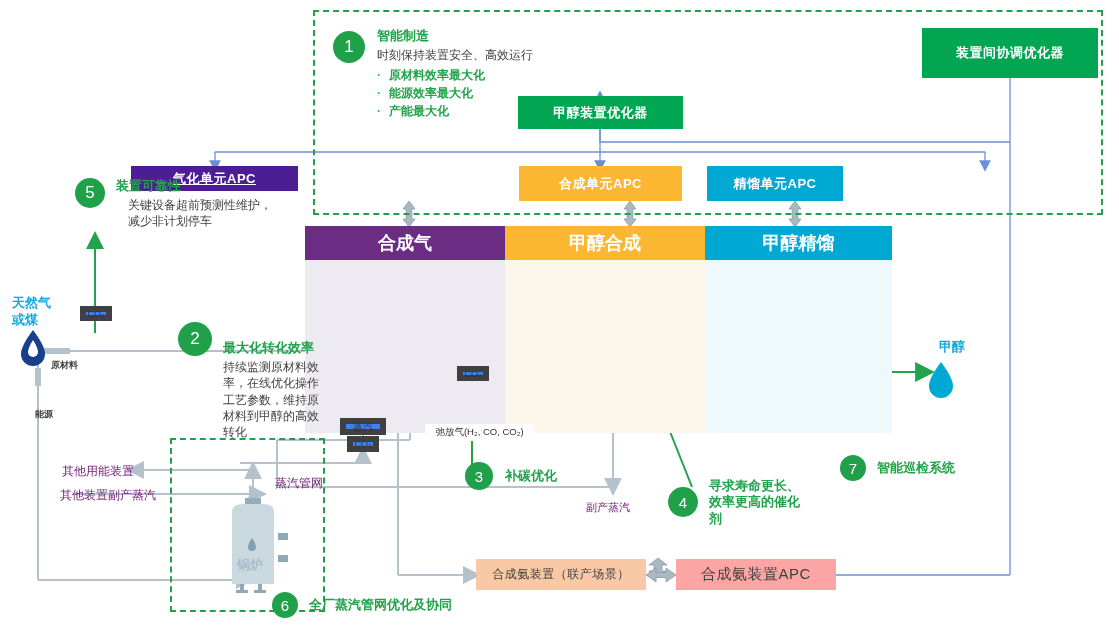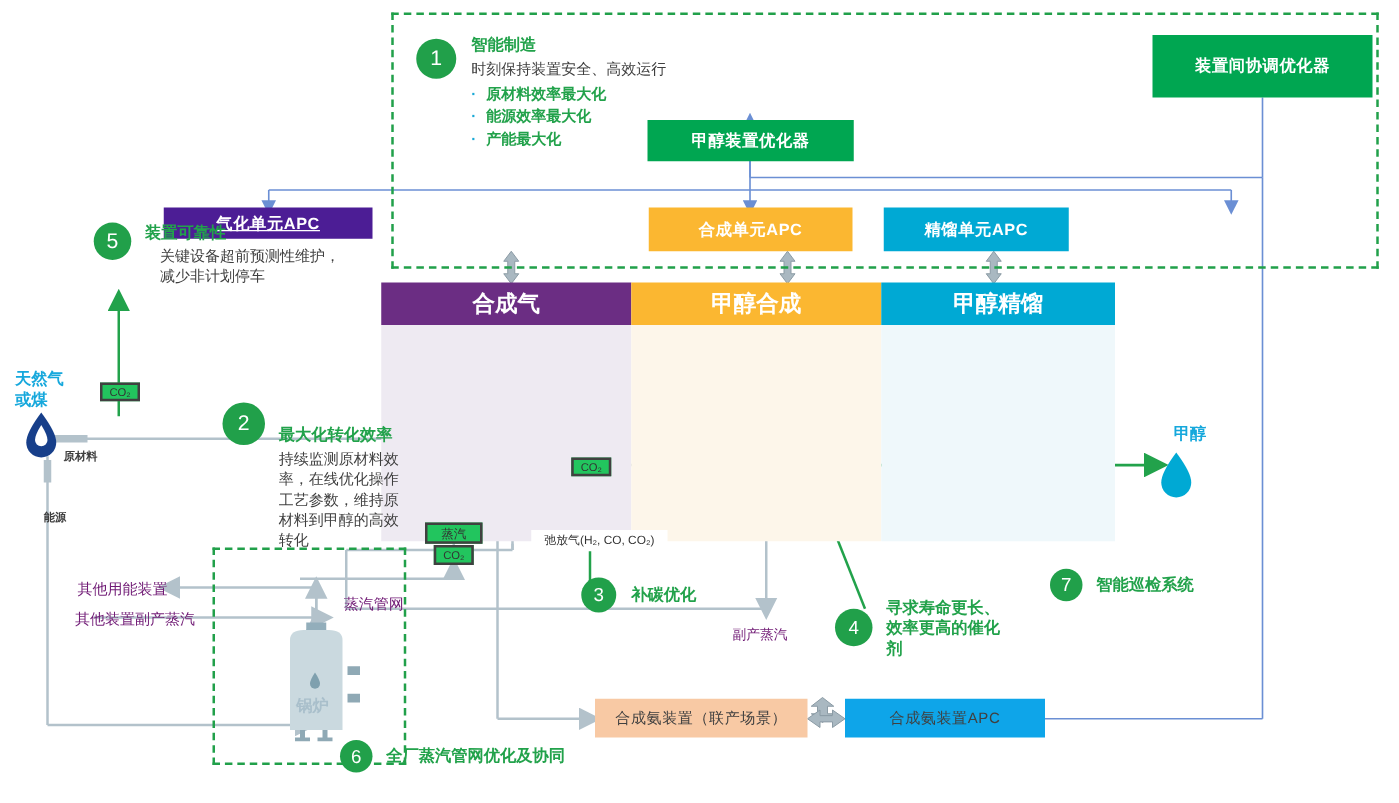--- a/index.html
+++ b/index.html
@@ -43,21 +43,21 @@
   .gtitle { color: #22a24b; font-weight: bold; font-size: 13px; line-height: 1.25; }
   .gbody  { color: #3f3f3f; font-size: 12px; line-height: 1.35; }
   .gbullet{ color: #22a24b; font-weight: bold; font-size: 12px; line-height: 1.5; }
   .bullet-dot { color: #19a9d6; margin-right: 8px; font-weight: bold; }
   .cyanlbl { color: #16a8dc; font-weight: bold; font-size: 13px; line-height: 1.3; }
   .greylbl { color: #701a75; font-size: 12px; }
   .tinylbl { color: #3f3f3f; font-size: 9px; }
 
   
   .tag {
-    background:#22c55e; border:2px solid #404040; color:#333;
+    background:#3b82f6; border:6px solid #404040; color:#333;
     font-size:9px; display:flex; align-items:center; justify-content:center;
     white-space:nowrap;
   }
   .tag.big { font-size: 10px; }
 
   
   .lane-head {
     font-weight:bold; color:#fff; font-size:18px;
     display:flex; align-items:center; justify-content:center;
   }
@@ -291,21 +291,21 @@
   <div class="abs box" style="left:518px; top:96px; width:165px; height:33px; background:#00a651;">
     <span>甲醇装置优化器</span>
   </div>
 
   <div class="abs box" style="left:131px; top:166px; width:167px; height:25px; background:#4c1d95;text-decoration:underline;">
     <span>气化单元APC</span>
   </div>
   <div class="abs box" style="left:519px; top:166px; width:163px; height:35px; background:#fbb731;">
     <span>合成单元APC</span>
   </div>
-  <div class="abs box" style="left:707px; top:166px; width:148px; height:35px; background:#00a9d4;">
+  <div class="abs box" style="left:707px; top:166px; width:136px; height:35px; background:#00a9d4;">
     <span>精馏单元APC</span>
   </div>
 
   <div class="abs" style="left:305px; top:226px; width:200px; height:207px;">
     <div class="lane-head" style="height:34px; background:#6b2d83;">
       <span>合成气</span>
     </div>
     <div class="lane-body" style="height:173px; background:#eeeaf2;"></div>
   </div>
 
@@ -388,17 +388,17 @@
   <div class="abs greylbl" style="left:586px; top:500px; font-size:11px;">副产蒸汽</div>
 
   <div class="abs greylbl" style="left:62px; top:463px;">其他用能装置</div>
   <div class="abs greylbl" style="left:60px; top:487px;">其他装置副产蒸汽</div>
   <div class="abs greylbl" style="left:275px; top:475px;">蒸汽管网</div>
   <div class="abs" style="left:237px; top:556px; color:#a9bfcb; font-size:13px; font-weight:bold;">锅炉</div>
 
   <div class="abs box plain" style="left:476px; top:559px; width:170px; height:31px; background:#f8c9a4; font-size:12px;">
     <span>合成氨装置（联产场景）</span>
   </div>
-  <div class="abs box plain" style="left:676px; top:559px; width:160px; height:31px; background:#0ea5e9; font-size:12px;">
+  <div class="abs box plain" style="left:676px; top:559px; width:160px; height:31px; background:#fca5a5; font-size:15px;">
     <span>合成氨装置APC</span>
   </div>
 
 </div>
 
 </body></html>

